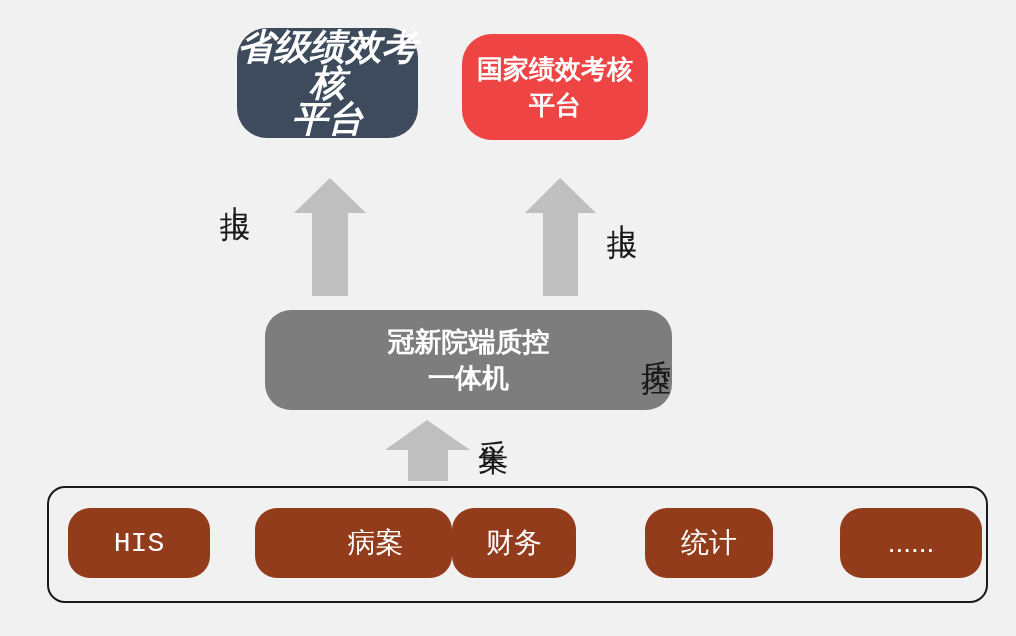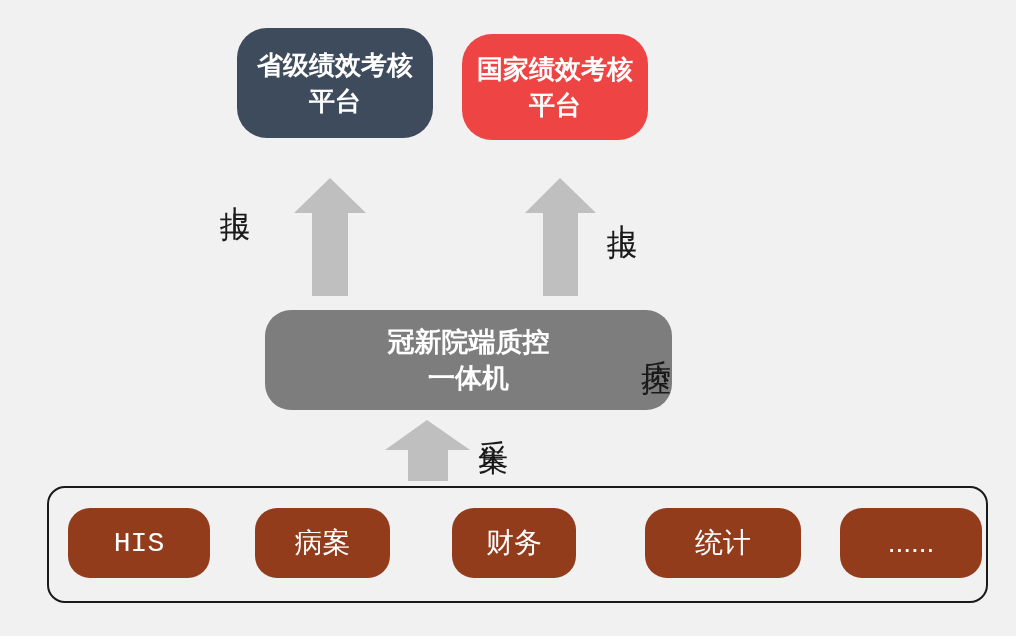--- a/index.html
+++ b/index.html
@@ -20,25 +20,26 @@
     display: flex;
     flex-direction: column;
     align-items: center;
     justify-content: center;
     text-align: center;
     color: #FFFFFF;
     font-weight: bold;
   }
   .platform-provincial {
     left: 237px; top: 28px;
-    width: 196px; height: 110px;
+    width: 181px; height: 110px;
     background: #3E4B5C;
     border-radius: 30px;
-    font-size: 26px;
+    font-size: 36px;
     line-height: 36px;
+    font-style: italic;
   }
   .platform-national {
     left: 462px; top: 34px;
     width: 186px; height: 106px;
     background: #ef4444;
     border-radius: 30px;
     font-size: 26px;
     line-height: 36px;
   }
   .qc-appliance {
@@ -84,23 +85,23 @@
     height: 70px;
     background: #933C1C;
     border-radius: 22px;
     display: flex;
     align-items: center;
     justify-content: center;
     color: #FFFFFF;
     font-size: 28px;
   }
   .source-0 { left: 19px;  width: 142px; font-family: Liberation Mono, monospace; }
-  .source-1 { left: 206px; width: 135px; }
+  .source-1 { left: 206px; width: 153px; padding-left: 44px; }
   .source-2 { left: 403px; width: 124px; }
-  .source-3 { left: 596px; width: 156px; }
+  .source-3 { left: 596px; width: 128px; }
   .source-4 { left: 791px; width: 142px; }
 </style>
 </head>
 <body>
 
 <div class="stage">
 
   <svg class="arrow-layer" viewBox="0 0 1016 636" xmlns="http://www.w3.org/2000/svg">
     <polygon fill="#BFBFBF" points="330,178 366,213 348,213 348,296 312,296 312,213 294,213"></polygon>
     <polygon fill="#BFBFBF" points="560,178 596,213 578,213 578,296 543,296 543,213 525,213"></polygon>

